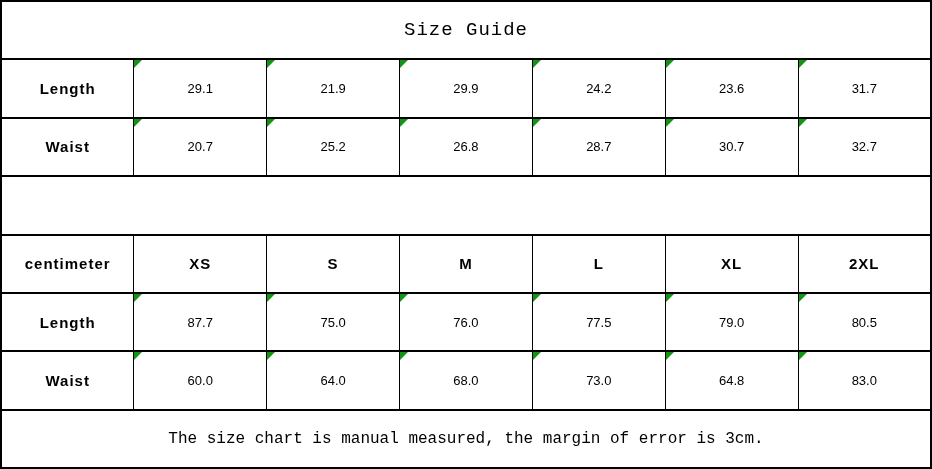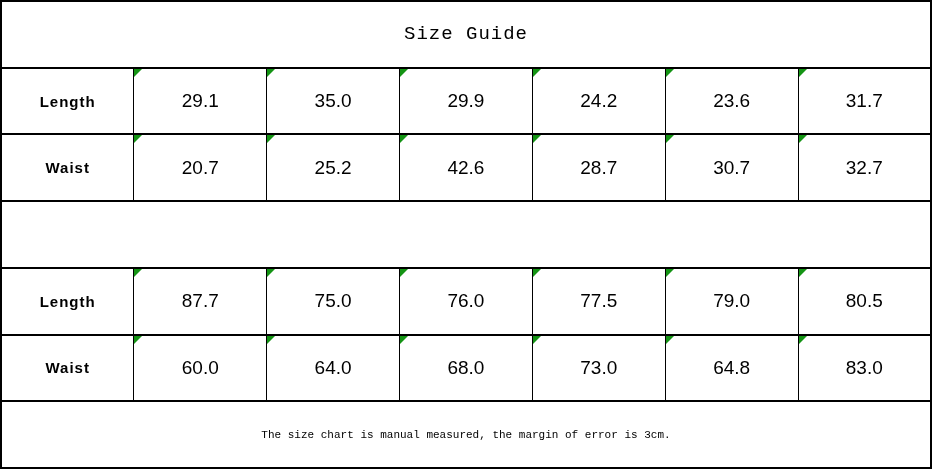--- a/index.html
+++ b/index.html
@@ -48,26 +48,26 @@
   }
   td.head-cell, td.label-cell {
     font-family: "Liberation Sans", "DejaVu Sans", sans-serif;
     font-weight: bold;
     font-size: 15px;
     letter-spacing: 1px;
   }
   td.val-cell {
     font-family: "Liberation Sans", "DejaVu Sans", sans-serif;
     font-weight: normal;
-    font-size: 19px;
+    font-size: 13px;
   }
   td.spacer-cell { background: var(--background); }
   td.footer-cell {
     font-family: "Liberation Mono", "DejaVu Sans Mono", monospace;
-    font-size: 11px;
+    font-size: 16px;
   }
   .flag {
     position: absolute;
     top: 0;
     left: 0;
     width: 0;
     height: 0;
     border-top: 8px solid var(--flag);
     border-right: 8px solid transparent;
   }
@@ -88,41 +88,50 @@
       </colgroup>
     <tbody>
       <tr>
         <td class="title-cell" colspan="7">Size Guide</td>
       </tr>
 
 
       <tr>
         <td class="label-cell">Length</td>
         <td class="val-cell"><span class="flag"></span><span>29.1</span></td>
-        <td class="val-cell"><span class="flag"></span><span>35.0</span></td>
+        <td class="val-cell"><span class="flag"></span><span>21.9</span></td>
         <td class="val-cell"><span class="flag"></span><span>29.9</span></td>
         <td class="val-cell"><span class="flag"></span><span>24.2</span></td>
         <td class="val-cell"><span class="flag"></span><span>23.6</span></td>
         <td class="val-cell"><span class="flag"></span><span>31.7</span></td>
       </tr>
 
       <tr>
         <td class="label-cell">Waist</td>
         <td class="val-cell"><span class="flag"></span><span>20.7</span></td>
         <td class="val-cell"><span class="flag"></span><span>25.2</span></td>
-        <td class="val-cell"><span class="flag"></span><span>42.6</span></td>
+        <td class="val-cell"><span class="flag"></span><span>26.8</span></td>
         <td class="val-cell"><span class="flag"></span><span>28.7</span></td>
         <td class="val-cell"><span class="flag"></span><span>30.7</span></td>
         <td class="val-cell"><span class="flag"></span><span>32.7</span></td>
       </tr>
 
       <tr>
         <td class="spacer-cell" colspan="7"></td>
       </tr>
 
+      <tr>
+        <td class="head-cell">centimeter</td>
+        <td class="head-cell">XS</td>
+        <td class="head-cell">S</td>
+        <td class="head-cell">M</td>
+        <td class="head-cell">L</td>
+        <td class="head-cell">XL</td>
+        <td class="head-cell">2XL</td>
+      </tr>
 
       <tr>
         <td class="label-cell">Length</td>
         <td class="val-cell"><span class="flag"></span><span>87.7</span></td>
         <td class="val-cell"><span class="flag"></span><span>75.0</span></td>
         <td class="val-cell"><span class="flag"></span><span>76.0</span></td>
         <td class="val-cell"><span class="flag"></span><span>77.5</span></td>
         <td class="val-cell"><span class="flag"></span><span>79.0</span></td>
         <td class="val-cell"><span class="flag"></span><span>80.5</span></td>
       </tr>

